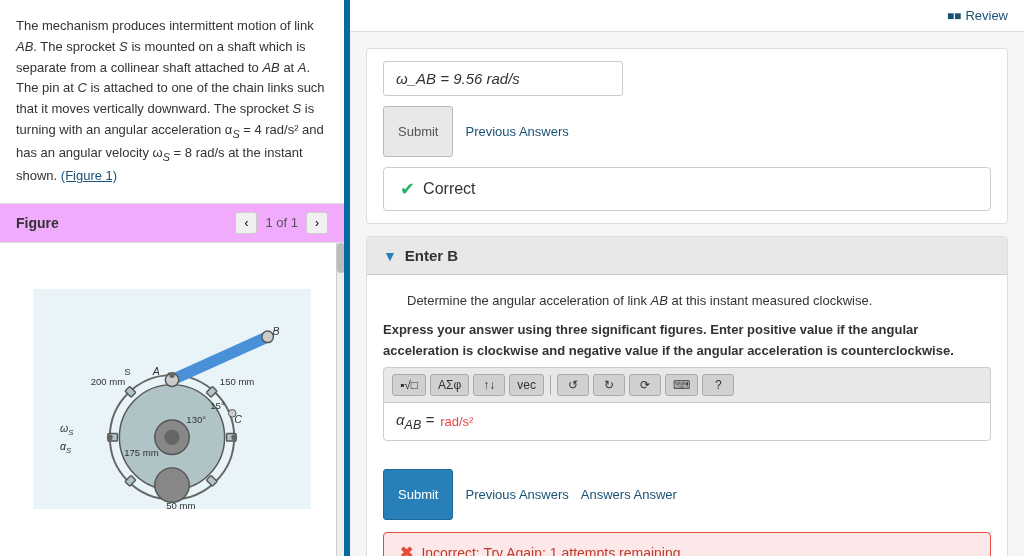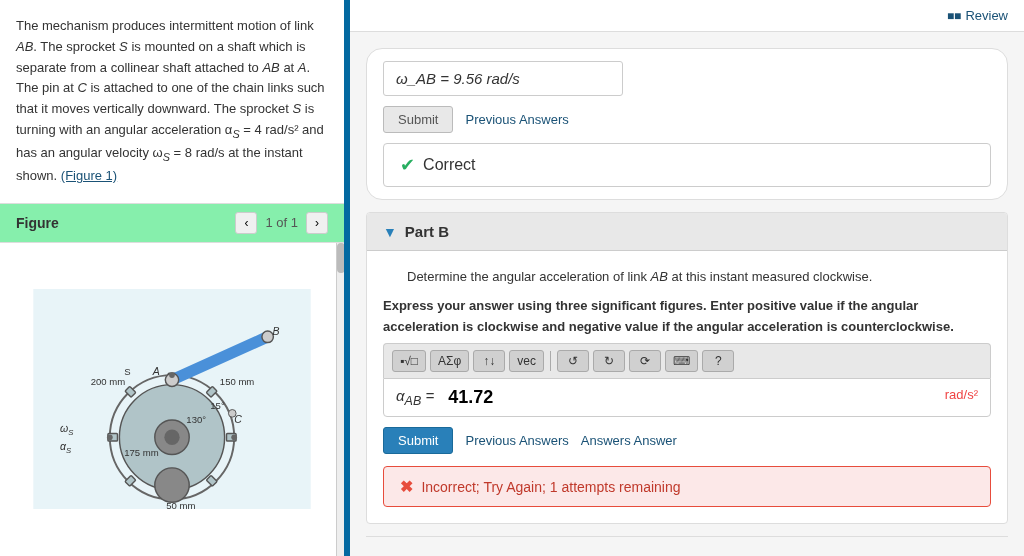--- a/index.html
+++ b/index.html
@@ -20,21 +20,21 @@
       font-size: 13px;
       line-height: 1.6;
       color: #333;
       border-bottom: 1px solid #ddd;
     }
     .figure-header {
       display: flex;
       align-items: center;
       justify-content: space-between;
       padding: 8px 16px;
-      background: #86efac;
+      background: #f0abfc;
       border-bottom: 1px solid #ddd;
     }
     .figure-title {
       font-weight: bold;
       font-size: 14px;
     }
     .figure-nav {
       display: flex;
       align-items: center;
       gap: 8px;
@@ -106,21 +106,21 @@
       padding: 16px;
       display: flex;
       flex-direction: column;
       gap: 12px;
     }
 
     
     .part-a-answer {
       background: #fff;
       border: 1px solid #ddd;
-      border-radius: 16px;
+      border-radius: 4px;
       padding: 12px 16px;
     }
     .answer-input-row {
       display: flex;
       align-items: center;
       margin-bottom: 10px;
     }
     .answer-input-box {
       border: 1px solid #ccc;
       border-radius: 3px;
@@ -134,21 +134,21 @@
     .submit-row {
       display: flex;
       align-items: center;
       gap: 12px;
       margin-bottom: 10px;
     }
     .submit-btn {
       background: #e8e8e8;
       border: 1px solid #bbb;
       border-radius: 3px;
-      padding: 5px 14px;
+      padding: 17px 14px;
       font-size: 13px;
       cursor: pointer;
       color: #555;
     }
     .submit-btn-active {
       background: #2980b9;
       border: 1px solid #1a6a9a;
       color: #fff;
     }
     .prev-answers-link {
@@ -238,25 +238,26 @@
     .toolbar-sep {
       width: 1px;
       height: 20px;
       background: #aaa;
       margin: 0 2px;
     }
 
     
     .answer-field-row {
       display: flex;
+      align-items: center;
       border: 1px solid #ccc;
       border-radius: 0 0 4px 4px;
       background: #fff;
       padding: 8px 12px;
-      margin-bottom: 10px;
+      margin-bottom: 28px;
     }
     .alpha-label {
       font-style: italic;
       font-size: 15px;
       margin-right: 6px;
       white-space: nowrap;
     }
     .answer-input-field {
       border: none;
       outline: none;
@@ -429,21 +430,21 @@
       </div>
       <div class="correct-banner">
         <span class="correct-check">✔</span>
         <span>Correct</span>
       </div>
     </div>
 
     <div class="part-b-section">
       <div class="part-b-header">
         <span class="collapse-btn">▼</span>
-        <span class="part-b-title">Part B</span>
+        <span class="part-b-title">Enter B</span>
       </div>
       <div class="part-b-body">
         <p class="question-text">
           Determine the angular acceleration of link <em>AB</em> at this instant measured clockwise.
         </p>
         <p class="express-text">Express your answer using three significant figures. Enter positive value if the angular acceleration is clockwise and negative value if the angular acceleration is counterclockwise.</p>
 
         <div class="math-toolbar">
           <button class="toolbar-btn">▪√□</button>
           <button class="toolbar-btn">AΣφ</button>
@@ -452,21 +453,20 @@
           <div class="toolbar-sep"></div>
           <button class="toolbar-btn">↺</button>
           <button class="toolbar-btn">↻</button>
           <button class="toolbar-btn">⟳</button>
           <button class="toolbar-btn">⌨</button>
           <button class="toolbar-btn">?</button>
         </div>
 
         <div class="answer-field-row">
           <span class="alpha-label">α<sub><em>AB</em></sub> =</span>
-          <input class="answer-input-field" type="text" value="41.72" style="">
           <span class="unit-label">rad/s²</span>
         </div>
 
         <div class="action-row">
           <button class="submit-btn submit-btn-active">Submit</button>
           <a href="#" class="link-btn">Previous Answers</a>
           <a href="#" class="link-btn">Answers Answer</a>
         </div>
 
         <div class="incorrect-banner">

